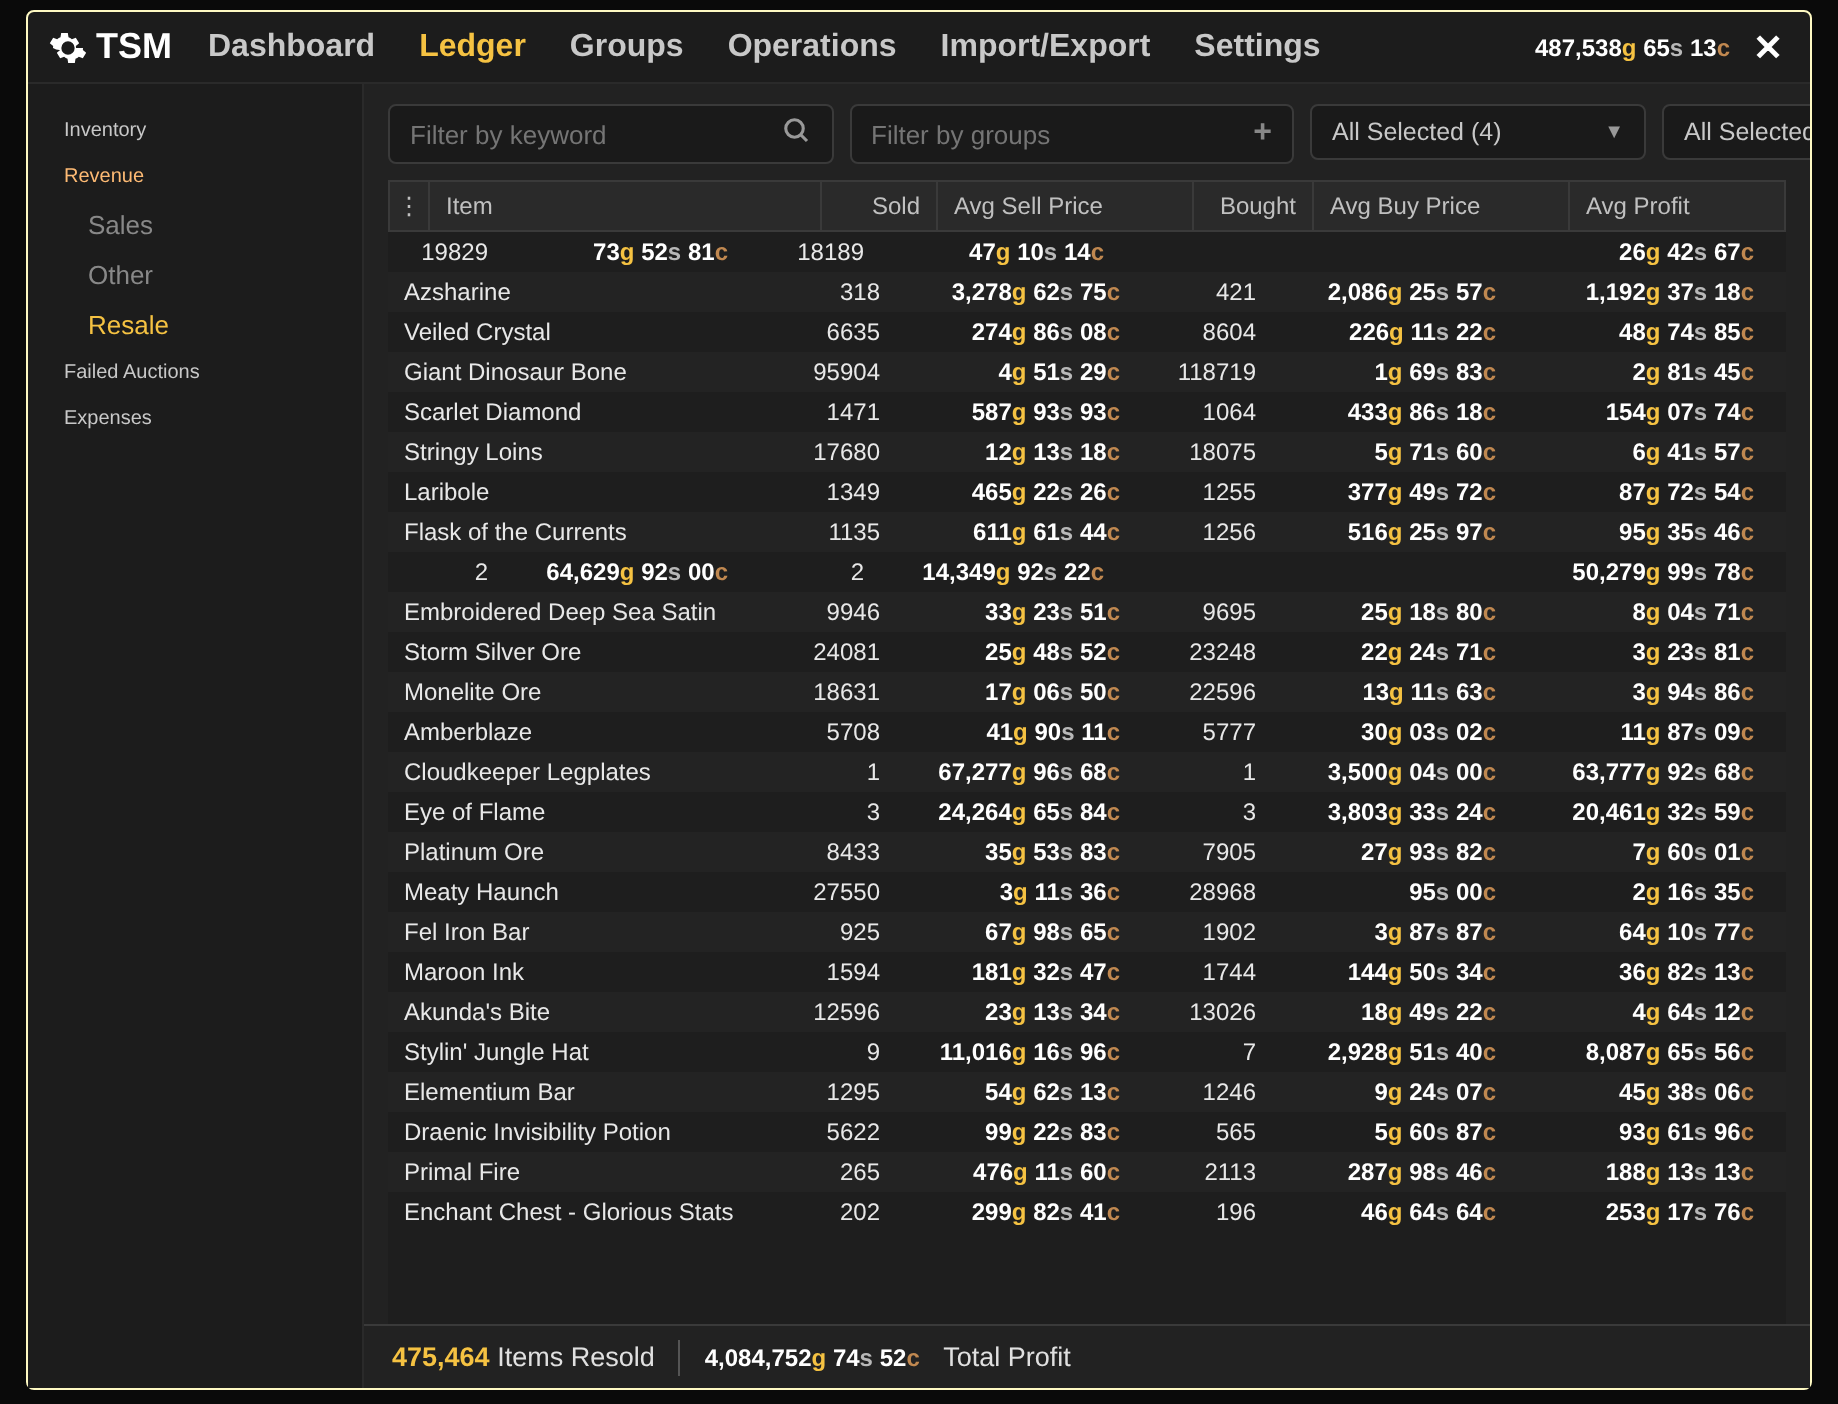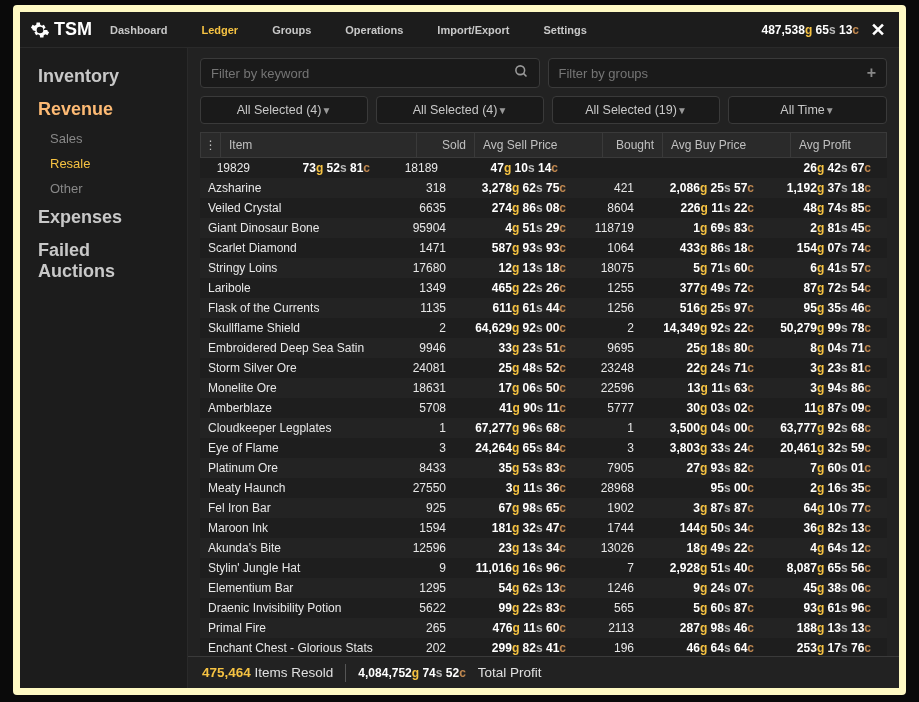--- a/index.html
+++ b/index.html
@@ -1,45 +1,45 @@
 <!DOCTYPE html>
 <html><head>
 <meta charset="utf-8">
 <style>
 *{margin:0;padding:0;box-sizing:border-box;font-family:"Segoe UI",Arial,sans-serif}
 body{background:#0a0a0a;width:919px;height:702px;overflow:hidden;color:#e8e8e8;font-size:13px}
-.window{position:absolute;left:13px;top:5px;width:893px;height:690px;background:#1c1c1c;border:7px solid #fef9c3;border-radius:4px}
+.window{position:absolute;left:13px;top:5px;width:893px;height:690px;background:#1c1c1c;border:1px solid #fef9c3;border-radius:4px}
 .titlebar{height:36px;display:flex;align-items:center;padding:0 10px;border-bottom:1px solid #2a2a2a}
 .logo{display:flex;align-items:center;gap:4px;font-weight:900;font-size:18px;color:#fff;margin-right:18px}
 .logo svg{width:20px;height:20px}
-.nav{display:flex;gap:34px;font-size:11px;font-weight:700;color:#c8c8c8;flex:1}
+.nav{display:flex;gap:22px;font-size:16px;font-weight:700;color:#c8c8c8;flex:1}
 .nav span{cursor:pointer}
 .nav .active{color:#f5c242}
 .money{font-size:12px;font-weight:700;margin-right:8px}
 .money .a{color:#fff}
 .money .g{color:#f5c242}
 .money .s{color:#b8b8b8}
 .money .c{color:#c08850}
 .close{width:22px;height:22px;color:#fff;cursor:pointer;display:flex;align-items:center;justify-content:center;font-size:18px;font-weight:900}
 .body{display:flex;height:calc(100% - 36px)}
 .sidebar{width:168px;background:#1c1c1c;padding:12px 0;border-right:1px solid #2a2a2a}
-.sidebar .item{padding:6px 18px;color:#9a9a9a;font-weight:700;font-size:18px;cursor:pointer}
+.sidebar .item{padding:6px 18px;color:#9a9a9a;font-weight:400;font-size:10px;cursor:pointer}
 .sidebar .item.top{color:#c8c8c8}
 .sidebar .item.sel{color:#fdba74}
 .sidebar .sub{padding:5px 30px;color:#888;font-size:13px;cursor:pointer}
 .sidebar .sub.sel{color:#f5c242}
 .main{flex:1;display:flex;flex-direction:column;background:#222;overflow:hidden}
-.filters{padding:10px 12px 0 12px;display:flex;flex-direction:column;gap:8px}
+.filters{padding:10px 12px 0 12px;display:flex;flex-direction:row;gap:8px}
 .row1{display:flex;gap:8px}
 .inp{flex:1;height:30px;background:#1a1a1a;border:1px solid #3a3a3a;border-radius:4px;display:flex;align-items:center;padding:0 10px;color:#888}
 .inp input{flex:1;background:none;border:none;color:#e8e8e8;font-size:13px;outline:none}
 .inp .ic{color:#888}
 .grpf{width:232px}
 .row2{display:flex;gap:8px}
-.dd{height:28px;background:#1a1a1a;border:1px solid #3a3a3a;border-radius:4px;display:flex;align-items:center;padding:0 10px;color:#c8c8c8;font-size:12.5px;cursor:pointer;justify-content:center}
+.dd{height:28px;background:#1a1a1a;border:1px solid #3a3a3a;border-radius:4px;display:flex;align-items:center;padding:0 10px;color:#c8c8c8;font-size:12.5px;cursor:pointer;justify-content:space-between}
 .dd .chev{font-size:10px;color:#999}
 .dd1{width:168px}.dd2{width:168px}.dd3{width:168px}.dd4{flex:1}
 .table{flex:1;margin:8px 12px 0 12px;overflow:hidden;display:flex;flex-direction:column}
 .thead{display:flex;background:#2a2a2a;height:26px;align-items:center;font-size:12px;color:#c0c0c0;border:1px solid #3a3a3a}
 .thead>div{padding:0 8px;border-right:1px solid #3a3a3a;height:100%;display:flex;align-items:center}
 .thead>div:last-child{border-right:none}
 .c0{width:20px;justify-content:center;cursor:pointer}
 .c1{width:196px}.c2{width:58px;justify-content:flex-end}.c3{width:128px}.c4{width:60px;justify-content:flex-end}.c5{width:128px}.c6{flex:1}
 .tbody{flex:1;overflow-y:auto;background:#1e1e1e}
 .tr{display:flex;height:20px;align-items:center;font-size:12px}
@@ -81,24 +81,24 @@
       <span class="a">65</span><span class="s">s</span>
       <span class="a">13</span><span class="c">c</span>
     </div>
     <div class="close">✕</div>
   </div>
   <div class="body">
     <div class="sidebar" id="sidebar">
         <div class="item top">Inventory</div>
         <div class="item top sel">Revenue</div>
         <div class="sub">Sales</div>
+        <div class="sub">Other</div>
         <div class="sub sel">Resale</div>
-        <div class="sub">Other</div>
+        <div class="item top">Failed Auctions</div>
         <div class="item top">Expenses</div>
-        <div class="item top">Failed Auctions</div>
       </div>
     <div class="main">
       <div class="filters">
         <div class="row1">
           <div class="inp">
             <input placeholder="Filter by keyword" style="">
             <span class="ic">
               <svg width="15" height="15" viewBox="0 0 24 24" fill="none" stroke="#999" stroke-width="2.5">
                   <circle cx="10" cy="10" r="7"></circle>
                   <line x1="20" y1="20" x2="15" y2="15"></line>
@@ -245,21 +245,20 @@
               </div>
               <div class="c4">1256</div>
               <div class="c5">
                 <span class="money "><span class="a">516</span><span class="g">g</span> <span class="a">25</span><span class="s">s</span> <span class="a">97</span><span class="c">c</span></span>
               </div>
               <div class="c6 prof">
                 <span class="money "><span class="a">95</span><span class="g">g</span> <span class="a">35</span><span class="s">s</span> <span class="a">46</span><span class="c">c</span></span>
               </div>
             </div>
             <div class="tr">
-              <div class="c1 q4">Skullflame Shield</div>
               <div class="c2">2</div>
               <div class="c3">
                 <span class="money "><span class="a">64,629</span><span class="g">g</span> <span class="a">92</span><span class="s">s</span> <span class="a">00</span><span class="c">c</span></span>
               </div>
               <div class="c4">2</div>
               <div class="c5">
                 <span class="money "><span class="a">14,349</span><span class="g">g</span> <span class="a">92</span><span class="s">s</span> <span class="a">22</span><span class="c">c</span></span>
               </div>
               <div class="c6 prof">
                 <span class="money "><span class="a">50,279</span><span class="g">g</span> <span class="a">99</span><span class="s">s</span> <span class="a">78</span><span class="c">c</span></span>

